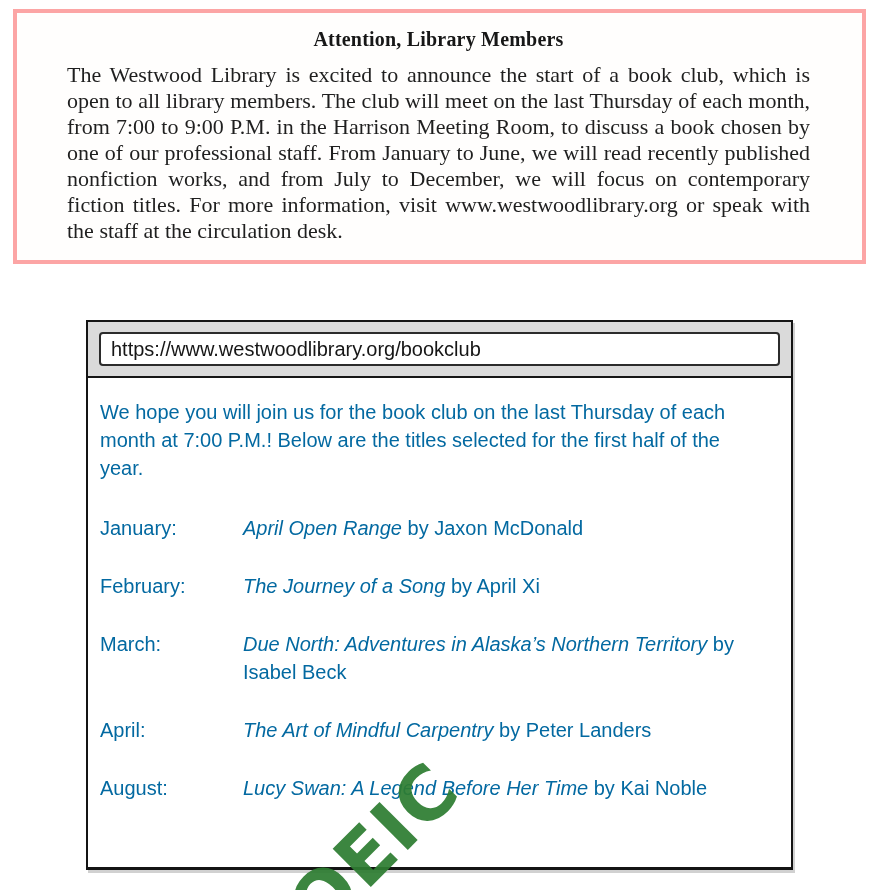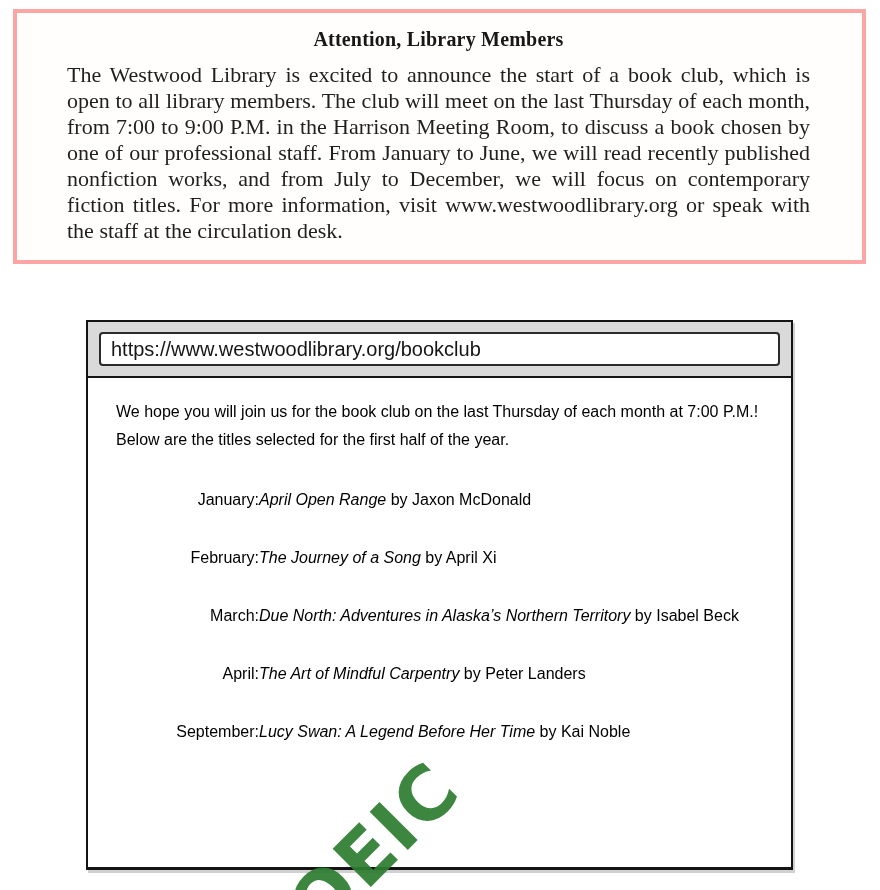--- a/index.html
+++ b/index.html
@@ -59,39 +59,38 @@
     border: 2px solid #2b2b2b;
     background: #ffffff;
     font-family: "Liberation Sans", sans-serif;
     font-size: 20px;
     color: #161616;
     padding: 0 10px;
     border-radius: 4px;
     outline: none;
   }
   .browser-content {
-    padding: 18px 24px 0 28px;
-    font-size: 16px;
-    color: #000000;
+    padding: 18px 24px 0 12px;
+    font-size: 20px;
+    color: #0369a1;
   }
   .intro {
     line-height: 28px;
     width: 662px;
     margin: 2px 0 32px 0;
   }
   .sched-row {
     display: flex;
     align-items: flex-start;
     line-height: 28px;
     margin-bottom: 30px;
   }
   .month {
     width: 143px;
     flex-shrink: 0;
-    text-align: right;
   }
   .entry {
     flex: 1;
     max-width: 528px;
   }
   .book-title { font-style: italic; }
 
   
   .stamp {
     position: absolute;
@@ -136,20 +135,20 @@
       <span class="month">March:</span>
       <span class="entry"><span class="book-title">Due North: Adventures in Alaska’s Northern Territory</span><span> by Isabel Beck</span></span>
     </div>
 
     <div class="sched-row">
       <span class="month">April:</span>
       <span class="entry"><span class="book-title">The Art of Mindful Carpentry</span><span> by Peter Landers</span></span>
     </div>
 
     <div class="sched-row">
-      <span class="month">September:</span>
+      <span class="month">August:</span>
       <span class="entry"><span class="book-title">Lucy Swan: A Legend Before Her Time</span><span> by Kai Noble</span></span>
     </div>
 
   </div>
 </div>
 
 <div class="stamp" style="color: rgb(46, 125, 50);">TOEIC</div>
 
 </body></html>

